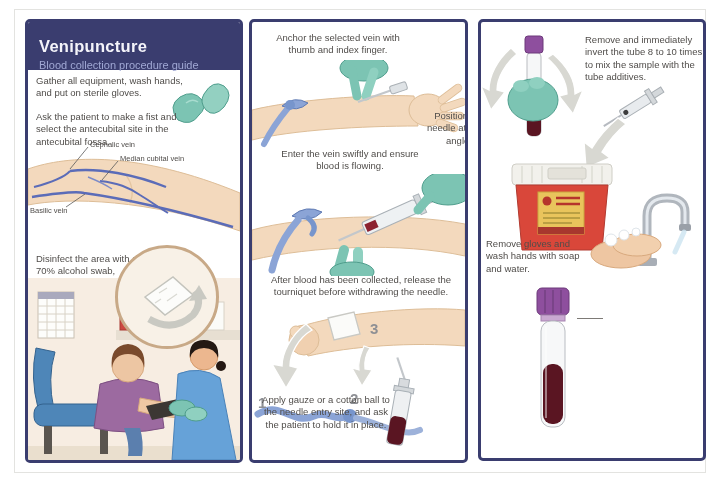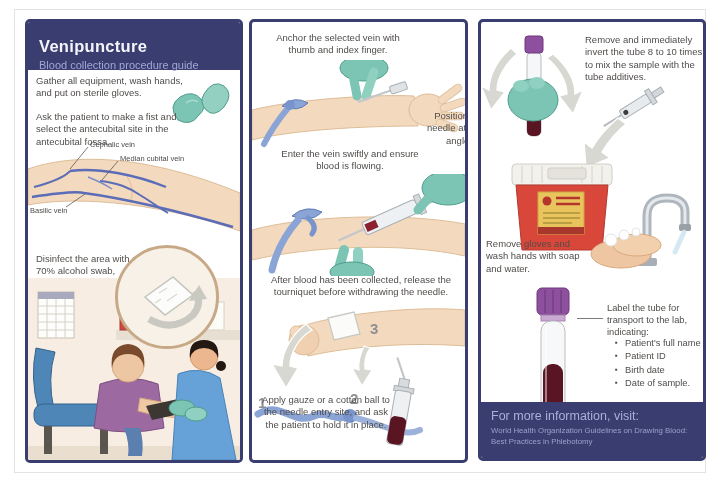--- a/index.html
+++ b/index.html
@@ -295,27 +295,15 @@
       <line x1="24" y1="6" x2="24" y2="29" stroke="#7a4489" stroke-width="2"></line>
       <line x1="32" y1="6" x2="32" y2="29" stroke="#7a4489" stroke-width="2"></line>
       <rect x="12" y="31" width="24" height="6" fill="#c9a9d1" stroke="#a683b0"></rect>
       <rect x="12" y="37" width="24" height="106" rx="10" fill="#f7f8f9" stroke="#b9bdc2"></rect>
       <rect x="14" y="80" width="20" height="60" rx="9" fill="#5a1522"></rect>
       <line x1="17" y1="42" x2="17" y2="134" stroke="#ffffff" stroke-width="2" opacity=".45"></line>
     </svg>
 
     <div class="pointer-line" style="left:96px;top:296px;width:26px;"></div>
 
-    <div class="txt" style="left:126px;top:280px;width:96px;font-size:9.3px;">Label the tube for transport to the lab, indicating:</div>
-    <ul class="label-list" style="position:absolute;left:134px;top:312px;width:90px;">
-      <li>Patient's full name</li>
-      <li>Patient ID</li>
-      <li>Birth date</li>
-      <li>Date of sample.</li>
-    </ul>
-
-    <div class="footer">
-      <div class="f-head">For more information, visit:</div>
-      <div class="f-line">World Health Organization Guidelines on Drawing Blood:</div>
-      <div class="f-line">Best Practices in Phlebotomy</div>
-    </div>
+
   </div>
 </div>
 
 </body></html>

